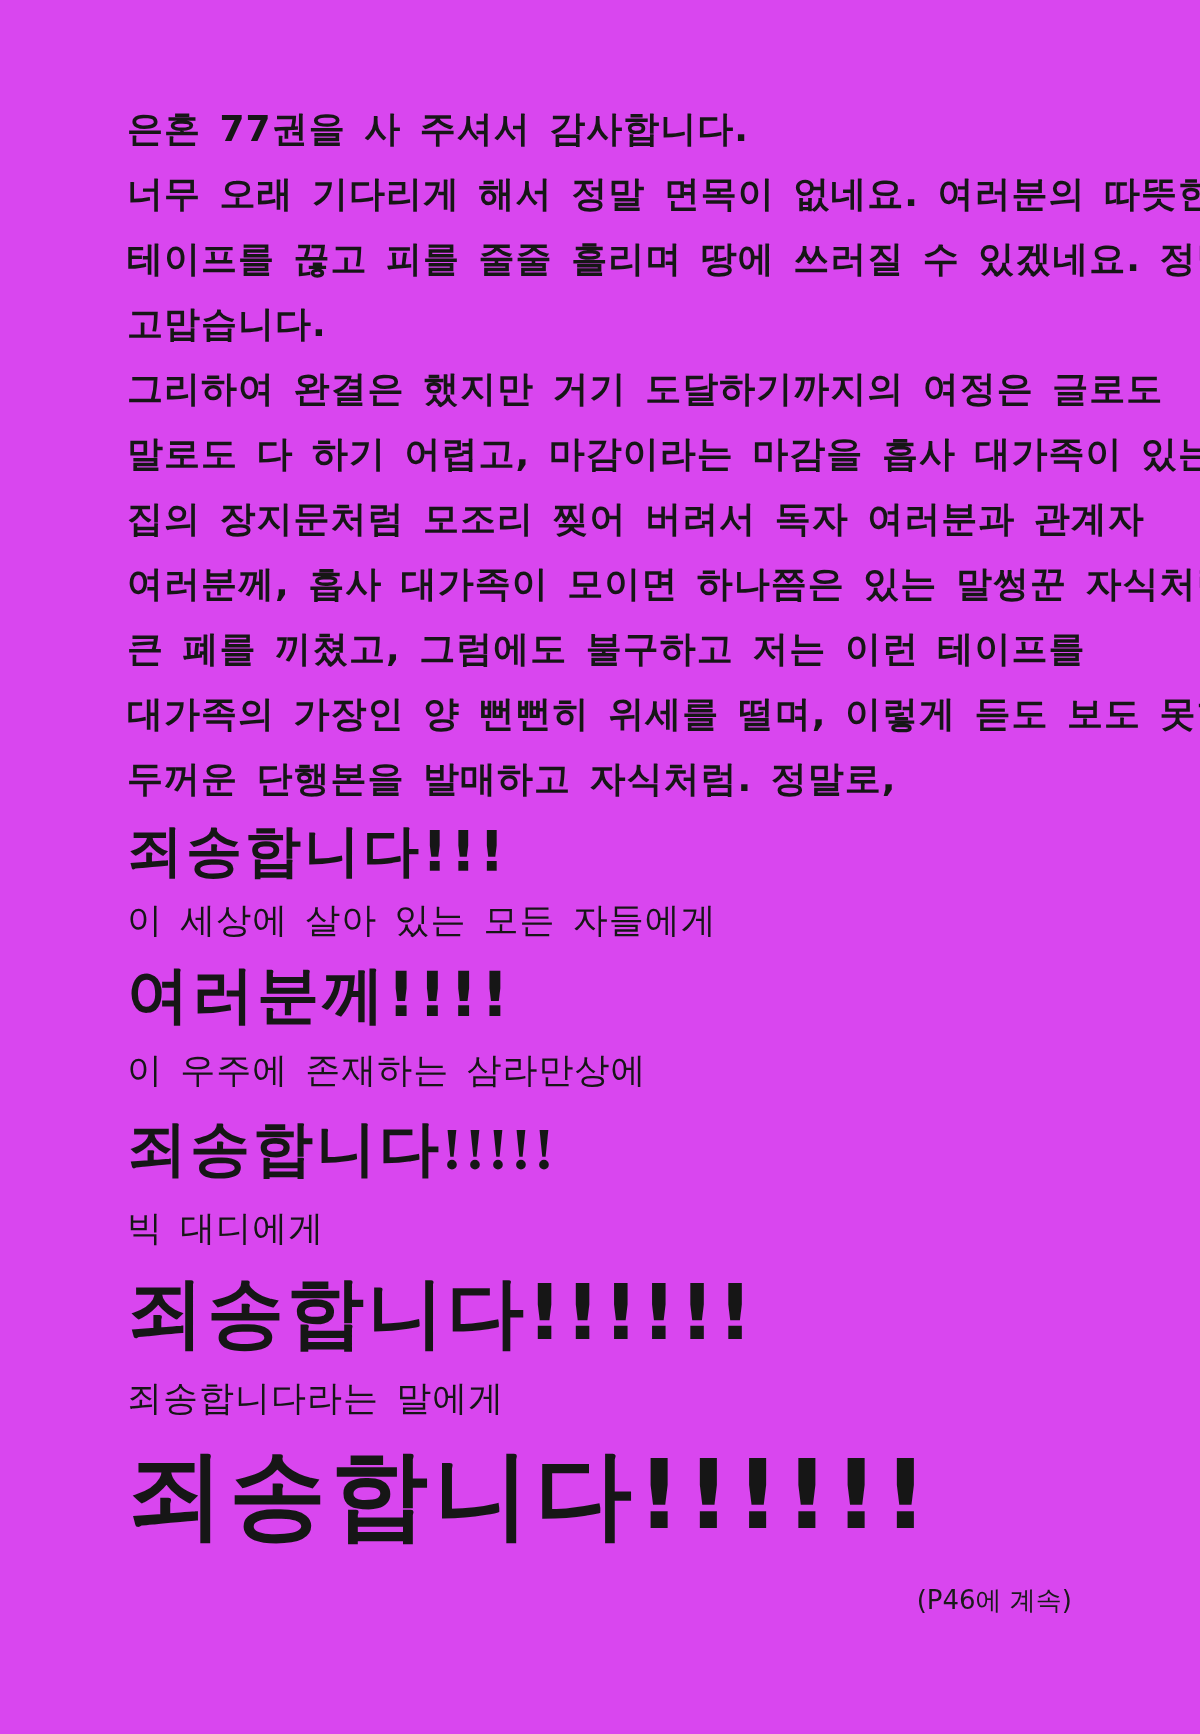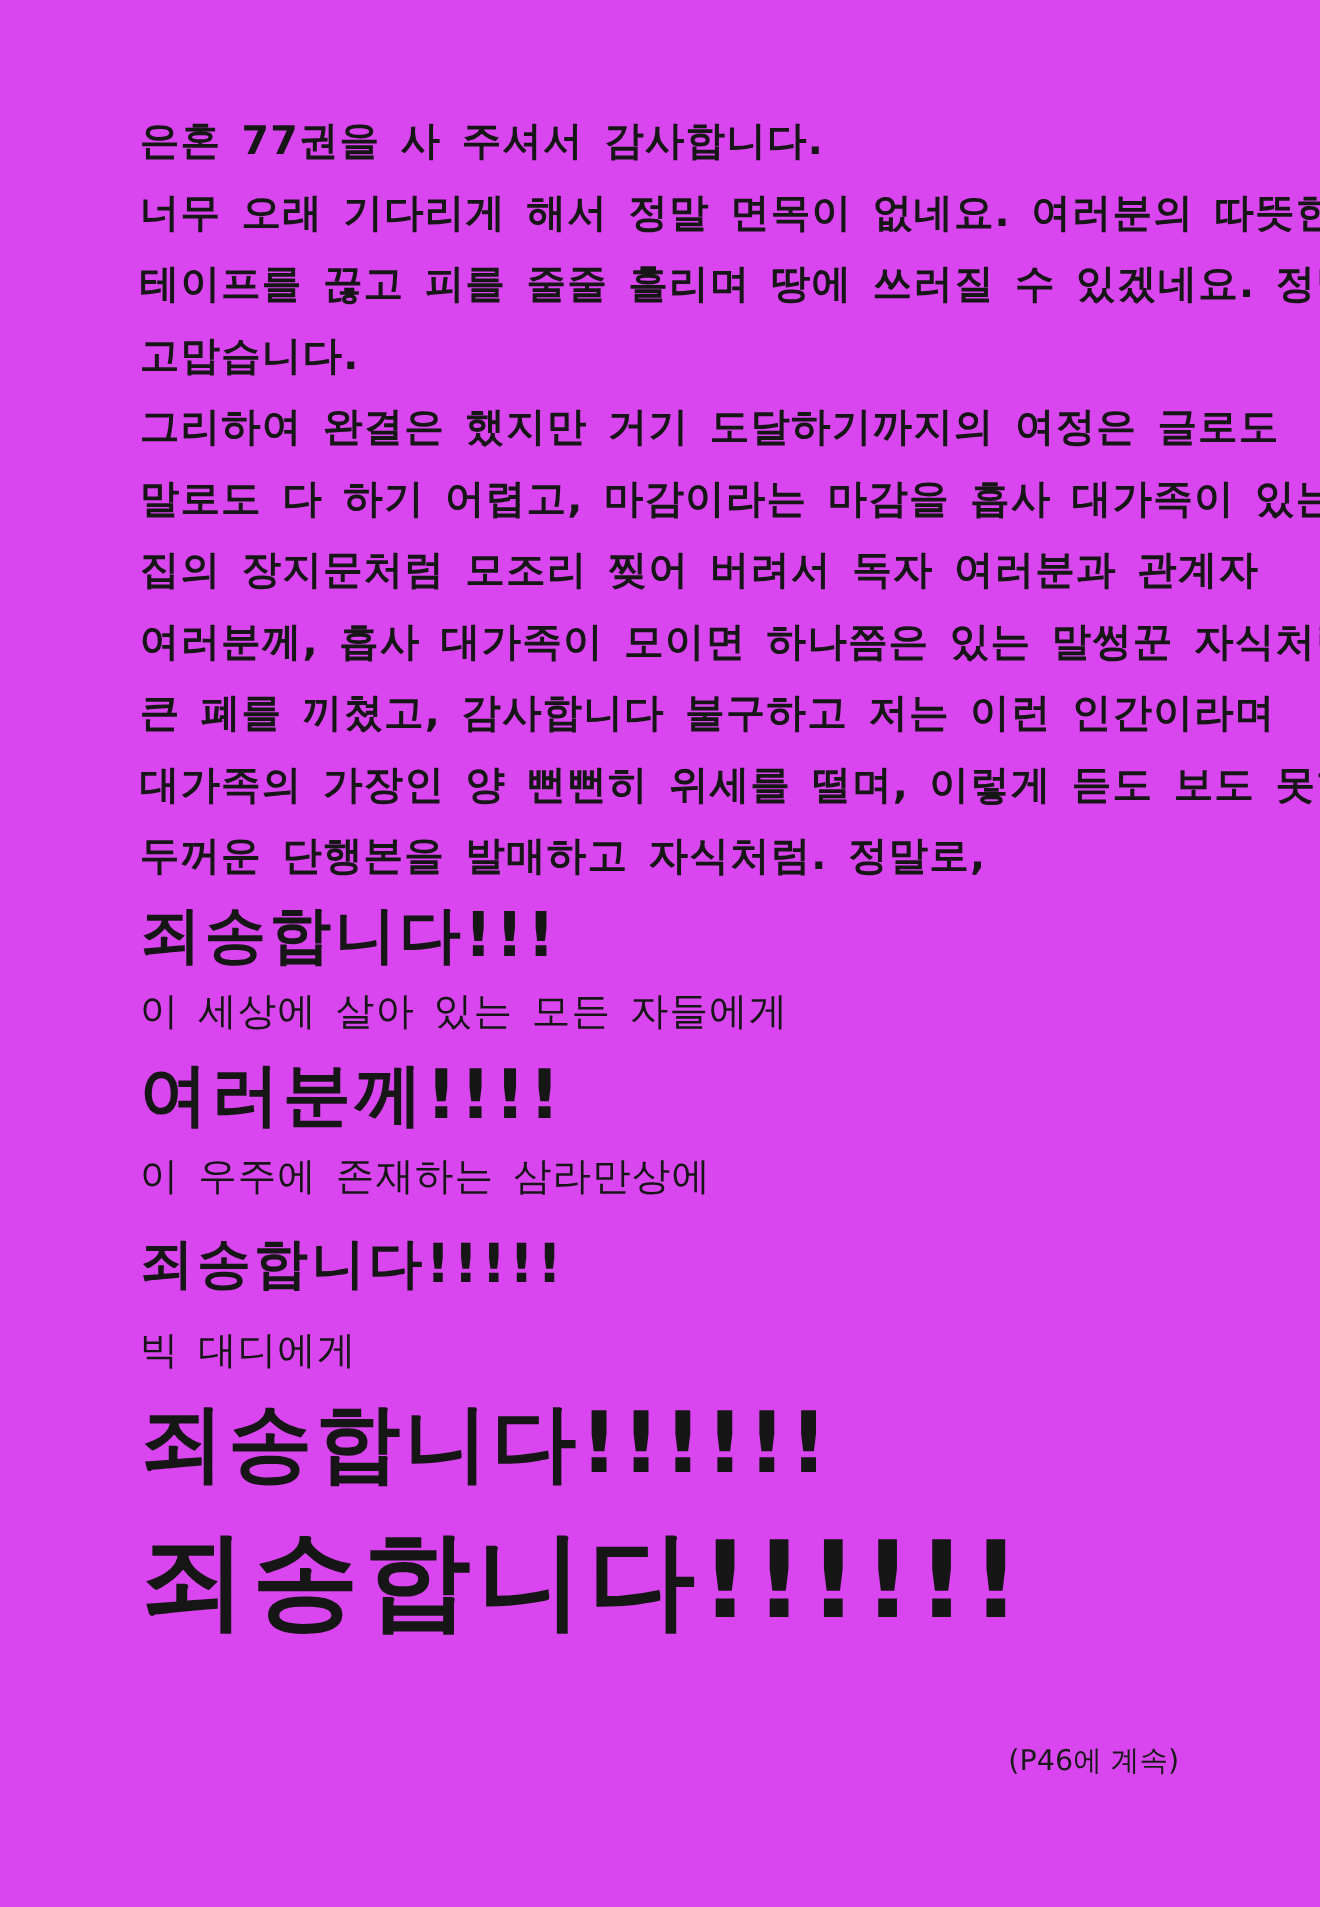--- a/index.html
+++ b/index.html
@@ -39,21 +39,21 @@
     word-spacing: 5px;
     white-space: nowrap;
   }
   .shout {
     font-weight: bold;
     letter-spacing: 3px;
     white-space: nowrap;
   }
   .shout-1 { font-size: 56px; line-height: 80px; }
   .shout-2 { font-size: 62px; line-height: 92px; }
-  .shout-3 { font-size: 49px; line-height: 100px; }
+  .shout-3 { font-size: 60px; line-height: 100px; font-family: Liberation Serif, serif; }
   .shout-4 { font-size: 77px; line-height: 112px; }
   .shout-5 { font-size: 97px; line-height: 136px; letter-spacing: 5px; }
   .continuation {
     position: absolute;
     top: 1583px;
     right: 128px;
     font-size: 26px;
     font-weight: normal;
     letter-spacing: 0;
     color: #1a1a1a;
@@ -67,33 +67,34 @@
   <div class="content">
 
     <div class="body-line">은혼 77권을 사 주셔서 감사합니다.</div>
     <div class="body-line">너무 오래 기다리게 해서 정말 면목이 없네요. 여러분의 따뜻한</div>
     <div class="body-line">테이프를 끊고 피를 줄줄 흘리며 땅에 쓰러질 수 있겠네요. 정말</div>
     <div class="body-line">고맙습니다.</div>
     <div class="body-line">그리하여 완결은 했지만 거기 도달하기까지의 여정은 글로도</div>
     <div class="body-line">말로도 다 하기 어렵고, 마감이라는 마감을 흡사 대가족이 있는</div>
     <div class="body-line">집의 장지문처럼 모조리 찢어 버려서 독자 여러분과 관계자</div>
     <div class="body-line">여러분께, 흡사 대가족이 모이면 하나쯤은 있는 말썽꾼 자식처럼</div>
-    <div class="body-line">큰 폐를 끼쳤고, 감사합니다 불구하고 저는 이런 인간이라며</div>
+    <div class="body-line">큰 폐를 끼쳤고, 그럼에도 불구하고 저는 이런 테이프를</div>
     <div class="body-line">대가족의 가장인 양 뻔뻔히 위세를 떨며, 이렇게 듣도 보도 못한</div>
     <div class="body-line">두꺼운 단행본을 발매하고 자식처럼. 정말로,</div>
 
     <div class="shout shout-1">죄송합니다!!!</div>
 
     <div class="lead-line">이 세상에 살아 있는 모든 자들에게</div>
     <div class="shout shout-2">여러분께!!!!</div>
 
     <div class="lead-line">이 우주에 존재하는 삼라만상에</div>
     <div class="shout shout-3">죄송합니다!!!!!</div>
 
     <div class="lead-line">빅 대디에게</div>
     <div class="shout shout-4">죄송합니다!!!!!!</div>
 
+    <div class="lead-line">죄송합니다라는 말에게</div>
     <div class="shout shout-5">죄송합니다!!!!!!</div>
 
   </div>
 
   <div class="continuation">(P46에 계속)</div>
 </div>
 
 </body></html>

